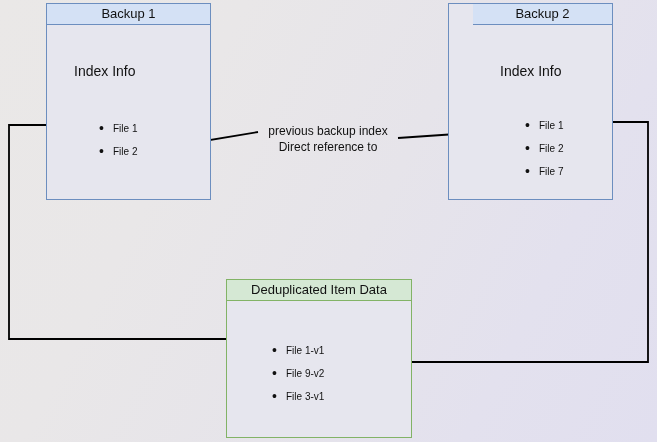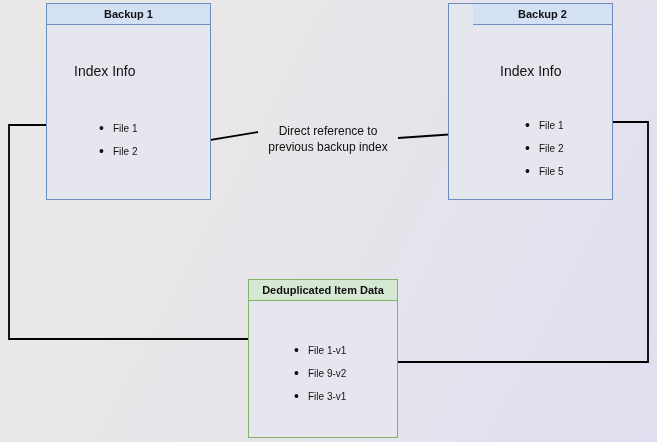--- a/index.html
+++ b/index.html
@@ -34,22 +34,22 @@
     border: 1.2px solid #6c8ebf;
   }
   .box.green {
     border: 1.4px solid #82b366;
   }
   .box-header {
     box-sizing: border-box;
     height: 21px;
     line-height: 20px;
     text-align: center;
-    font-size: 11px;
-    font-weight: bold;
+    font-size: 13px;
+    font-weight: normal;
     color: #111;
   }
   .blue > .box-header {
     background: #d4e1f5;
     border-bottom: 1.2px solid #6c8ebf;
   }
   .green > .box-header {
     background: #d5e8d4;
     border-bottom: 1.4px solid #82b366;
   }
@@ -128,34 +128,34 @@
     </div>
   </div>
 
   <div class="box blue" style="left:448px; top:3px; width:165px; height:197px;padding-left:24px;">
     <div class="box-header">Backup 2</div>
     <div class="box-body">
       <div class="index-title" style="left:27px; top:38px;">Index Info</div>
       <ul class="filelist" style="left:50px; top:89px;">
         <li>File 1</li>
         <li>File 2</li>
-        <li>File 5</li>
+        <li>File 7</li>
       </ul>
     </div>
   </div>
 
-  <div class="box green" style="left:248px; top:279px; width:150px; height:159px;">
+  <div class="box green" style="left:226px; top:279px; width:186px; height:159px;">
     <div class="box-header">Deduplicated Item Data</div>
     <div class="box-body">
       <ul class="filelist" style="left:43px; top:38px;">
         <li>File 1-v1</li>
         <li>File 9-v2</li>
         <li>File 3-v1</li>
       </ul>
     </div>
   </div>
 
   <div class="center-label" style="left:248px; top:123px; width:160px;">
+    <div>previous backup index</div>
     <div>Direct reference to</div>
-    <div>previous backup index</div>
   </div>
 
 </div>
 
 </body></html>

